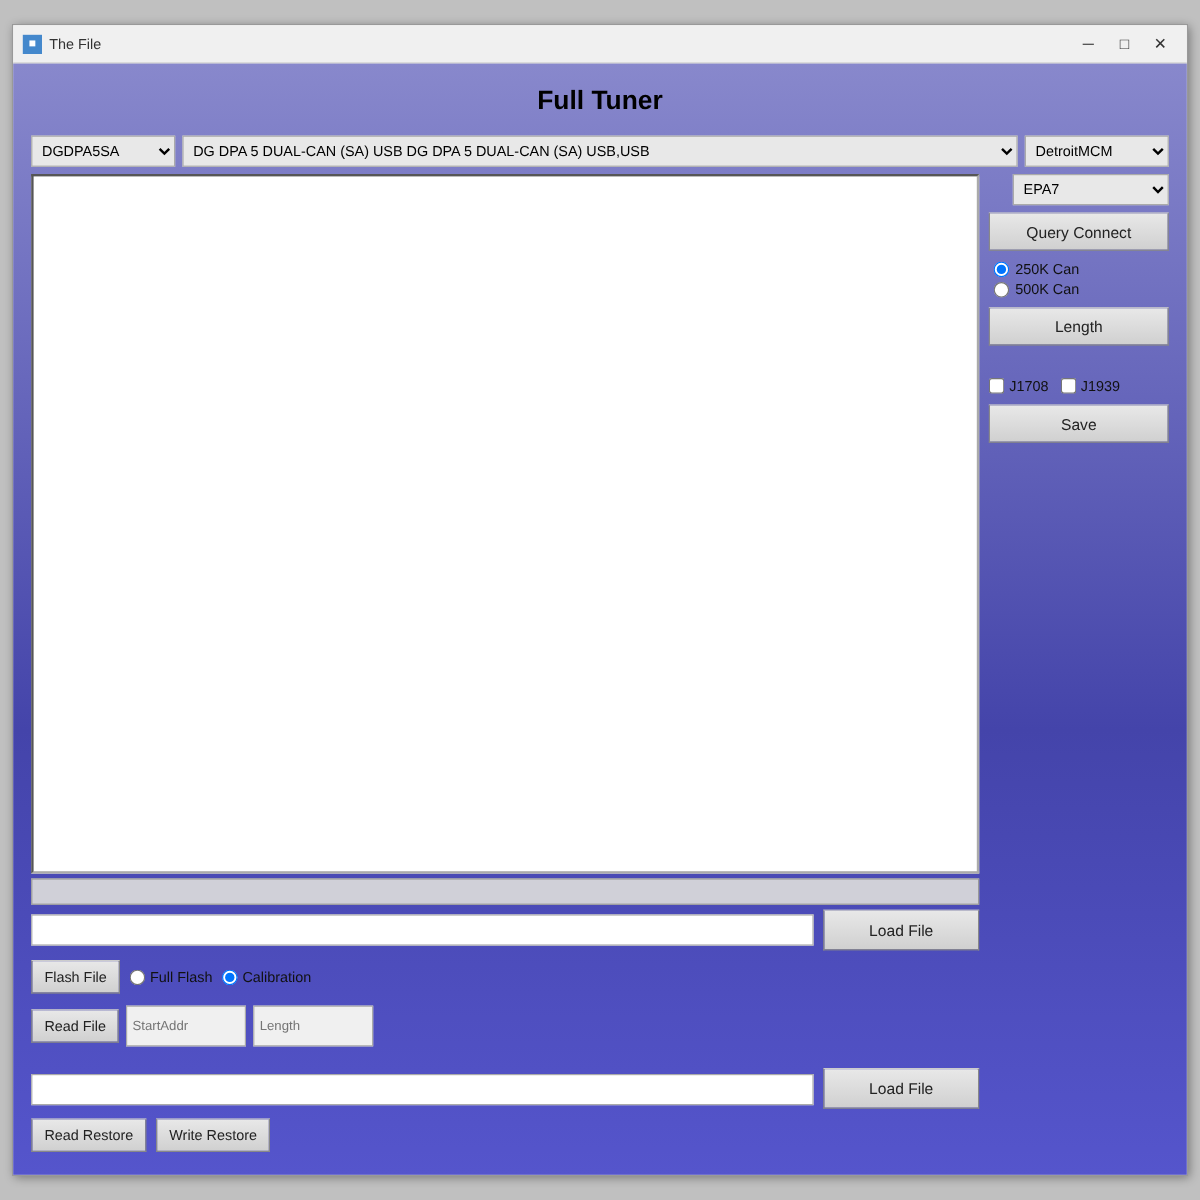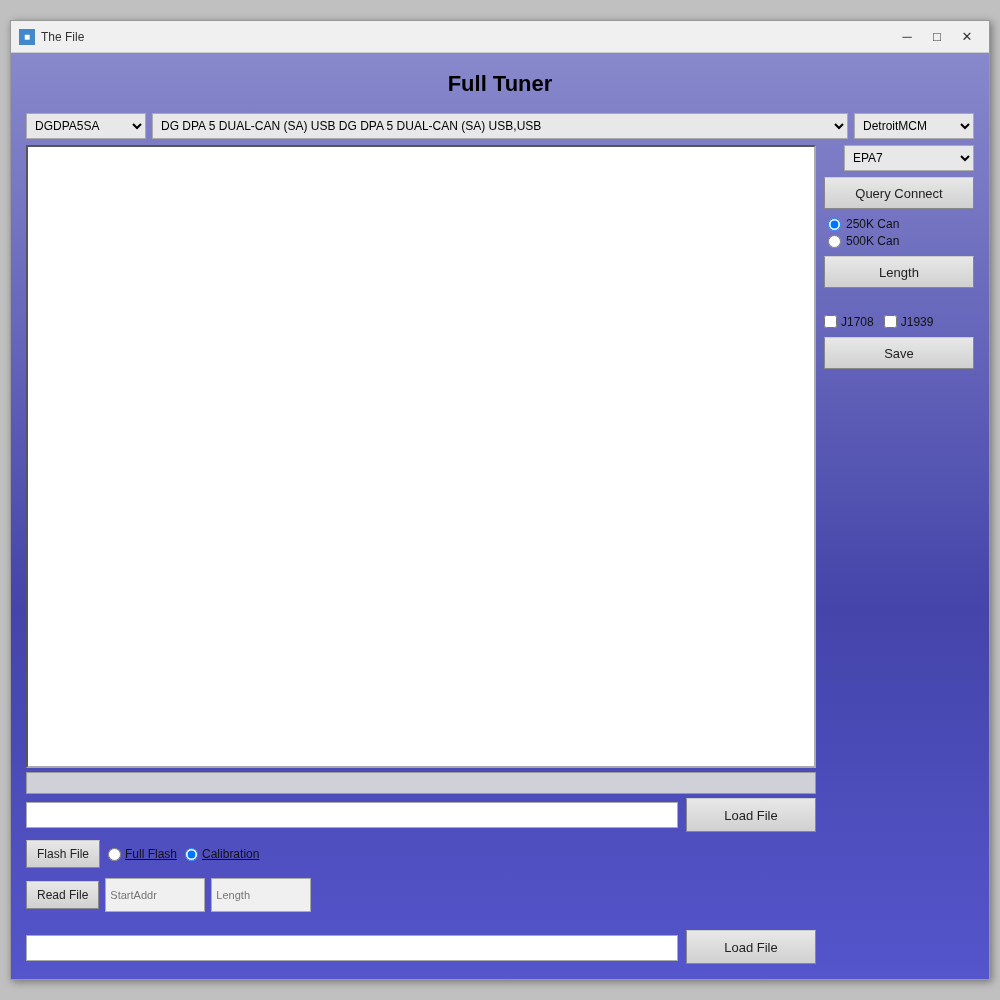--- a/index.html
+++ b/index.html
@@ -224,21 +224,20 @@
       font-size: 11px;
       color: #555;
       width: 100px;
     }
     .full-flash-radio {
       display: flex;
       align-items: center;
       gap: 4px;
       font-size: 12px;
       color: #111;
-      text-decoration: underline;
     }
     .load-file-row {
       display: flex;
       align-items: center;
       gap: 8px;
     }
     input[type="radio"], input[type="checkbox"] {
       cursor: pointer;
     }
   </style>
@@ -306,20 +305,24 @@
           <input type="text" class="text-input" placeholder="Length" style="">
         </div>
 
         <div style="height:8px;"></div>
 
         <div class="load-file-row">
           <div class="restore-bar" style="flex:1;"></div>
           <button class="btn btn-load">Load File</button>
         </div>
 
+        <div class="restore-row">
+          <button class="btn">Read Restore</button>
+          <button class="btn">Write Restore</button>
+        </div>
 
       </div>
 
       <div class="right-panel">
 
         <div class="epa-row">
           <select style="width:130px;">
             <option>EPA7</option>
           </select>
         </div>

